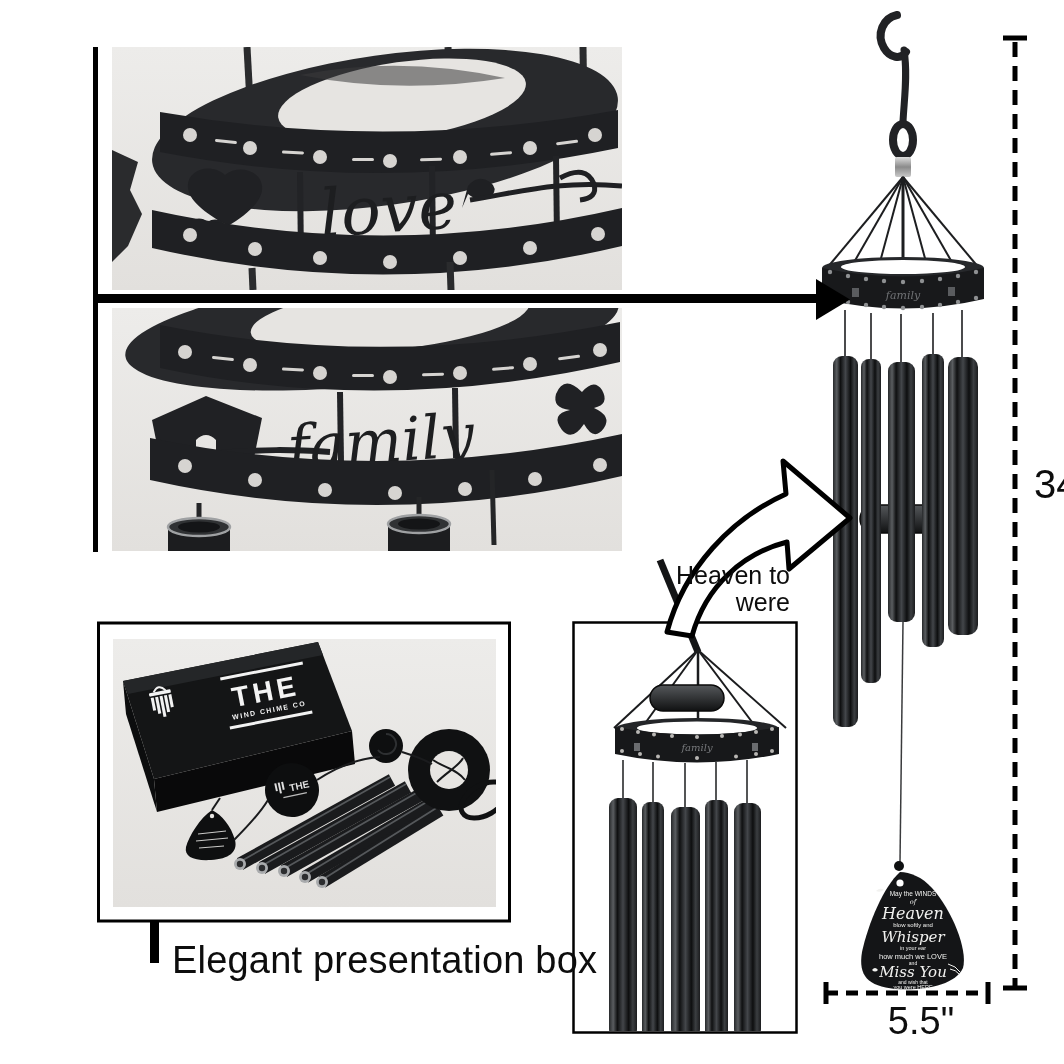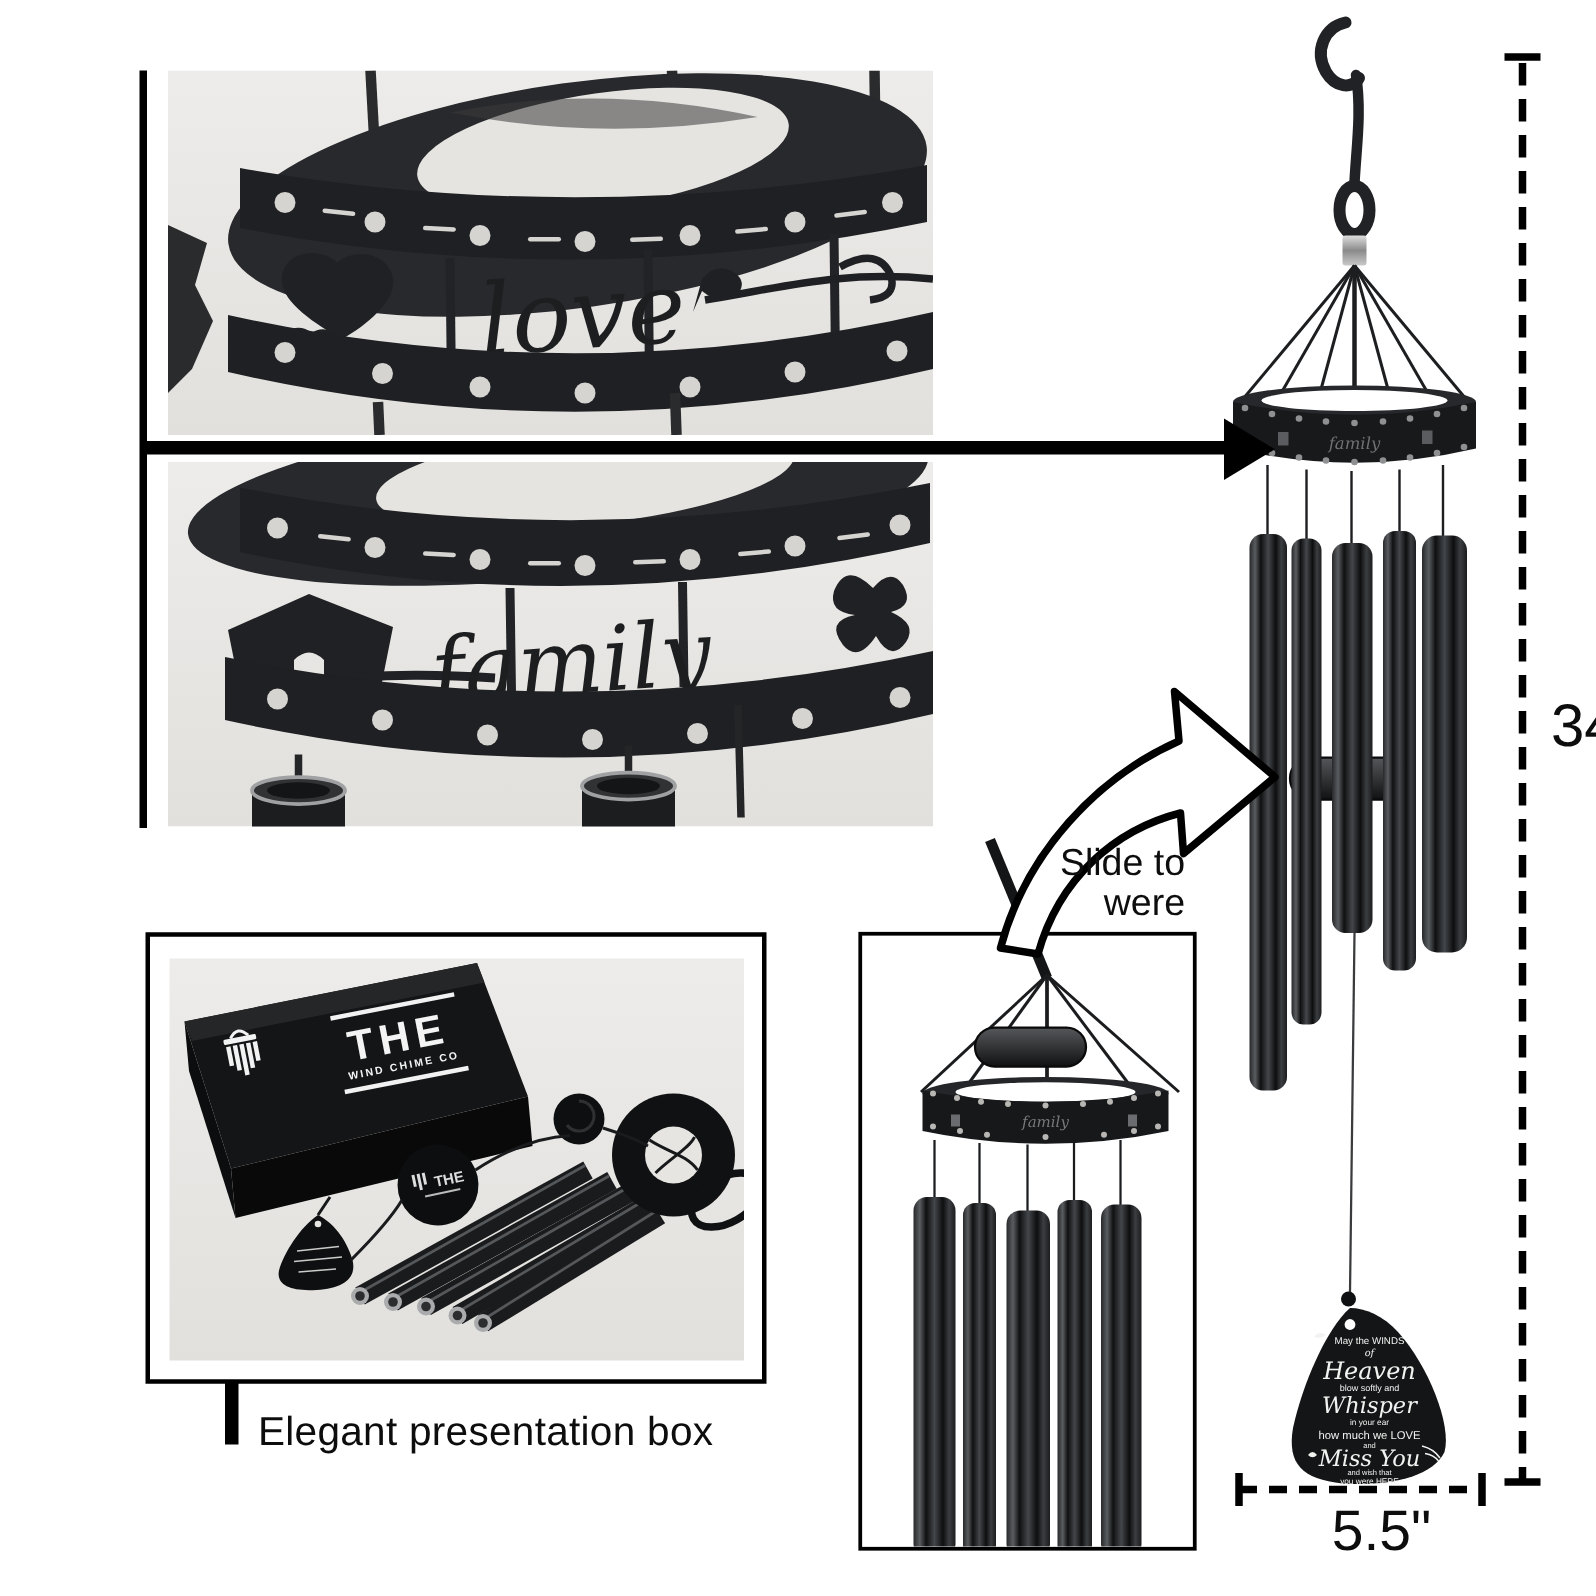--- a/index.html
+++ b/index.html
@@ -3,21 +3,21 @@
 <meta charset="utf-8">
 <style>
   html,body{margin:0;padding:0;background:#fff;}
   .canvas{position:relative;width:1064px;height:1064px;background:#ffffff;overflow:hidden;
           font-family:"Liberation Sans",sans-serif;color:#0d0d0d;}
   .canvas svg{position:absolute;left:0;top:0;}
   .label{position:absolute;color:#0d0d0d;white-space:nowrap;}
   .label-slide{left:664px;top:562px;width:126px;text-align:right;font-size:25px;line-height:1.08;white-space:normal;}
   .label-height{left:1034px;top:462px;font-size:40px;}
   .label-width{left:856px;top:1000px;width:130px;text-align:center;font-size:38px;}
-  .label-box{left:172px;top:939px;font-size:27px;letter-spacing:.2px;text-align:right;}
+  .label-box{left:172px;top:939px;font-size:38px;letter-spacing:.2px;text-align:right;}
   .script{font-family:"DejaVu Serif",serif;font-style:italic;}
 </style>
 </head>
 <body>
 
 <div class="canvas">
 
 <svg width="1064" height="1064" viewBox="0 0 1064 1064">
   <defs>
     <linearGradient id="photoGrad" x1="0" y1="0" x2="0" y2="1">
@@ -421,20 +421,20 @@
     <line x1="1003" y1="988" x2="1027" y2="988"></line>
   </g>
   <g stroke="#000000" stroke-width="5">
     <line x1="826" y1="993" x2="988" y2="993" stroke-dasharray="12 8"></line>
     <line x1="826" y1="982" x2="826" y2="1004"></line>
     <line x1="988" y1="982" x2="988" y2="1004"></line>
   </g>
 </svg>
 
 <div class="label label-slide">
-  <div>Slide to</div>
+  <div>Heaven to</div>
   <div>were</div>
 </div>
 <div class="label label-height">34"</div>
 <div class="label label-width">5.5"</div>
 <div class="label label-box">Elegant presentation box</div>
 
 </div>
 
 </body></html>

